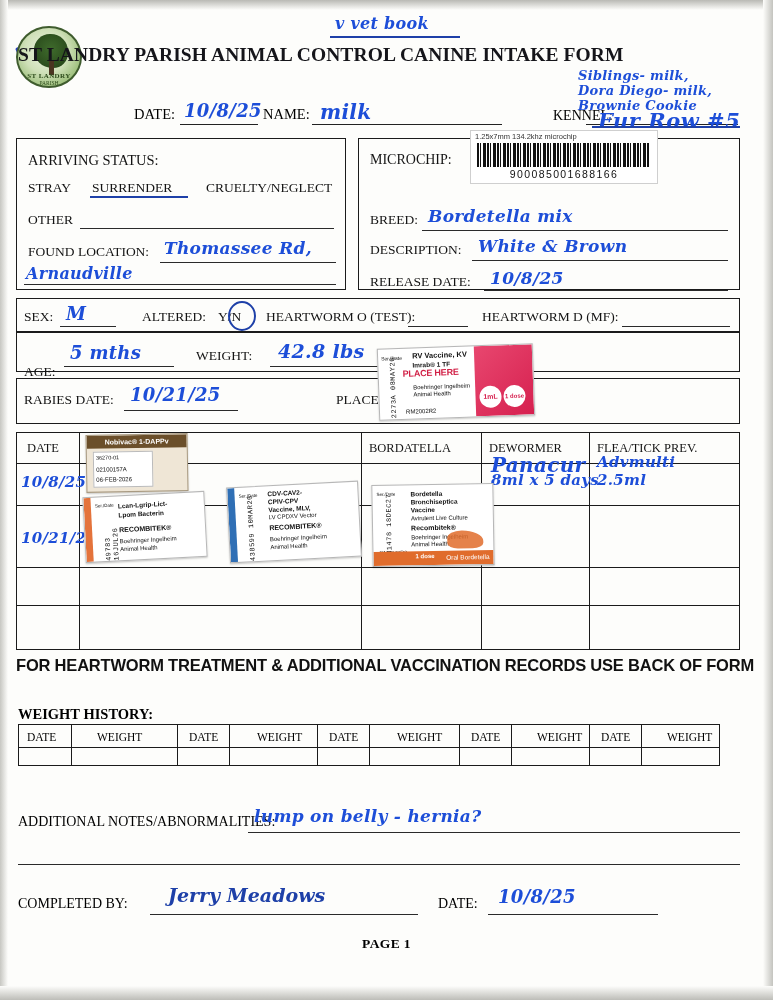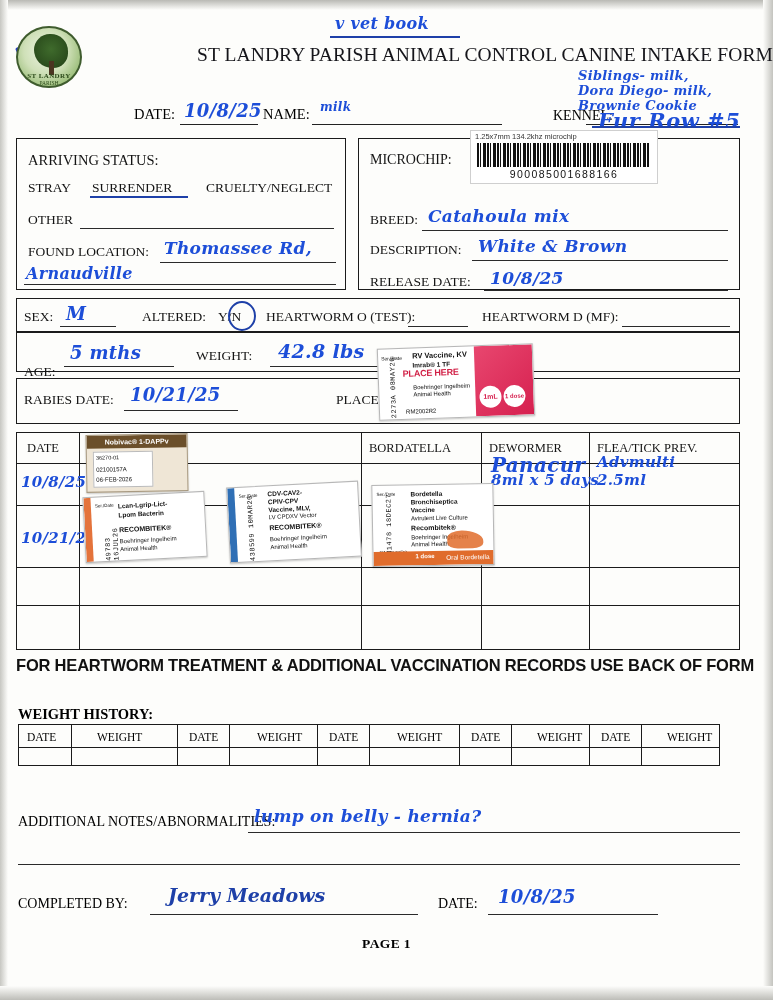--- a/index.html
+++ b/index.html
@@ -128,27 +128,27 @@
     top: 36px;
     width: 130px;
     height: 2px;
     background: #1e40a8;
   }
 
   .form-title {
     position: absolute;
     left: 0; right: 0;
     top: 44px;
-    text-align: right;
+    text-align: left;
     font-size: 19.5px;
-    font-weight: normal;
+    font-weight: bold;
     font-family: "Liberation Serif", serif;
     color: #15151a;
     letter-spacing: 0.1px;
-    padding-left: 56px;
+    padding-left: 18px;
   }
 
   .siblings-note {
     position: absolute;
     left: 578px;
     top: 68px;
     font-size: 13px;
     line-height: 15px;
     text-align: left;
   }
@@ -188,21 +188,21 @@
   .name-label {
     position: absolute;
     left: 263px;
     top: 106px;
     font-size: 14.5px;
   }
   .name-value {
     position: absolute;
     left: 320px;
     top: 100px;
-    font-size: 12px;
+    font-size: 20px;
   }
   .name-rule {
     position: absolute;
     left: 312px; top: 124px; width: 190px; height: 1.3px; background: #222;
   }
   .kennel-label {
     position: absolute;
     left: 553px;
     top: 108px;
     font-size: 14px;
@@ -529,21 +529,21 @@
   <div class="box" id="chip-box"></div>
   <div class="lbl" style="left:370px; top:152px; font-size:14px;">MICROCHIP:</div>
 
   <div class="chip-img">
     <div class="chip-caption">1.25x7mm 134.2khz microchip</div>
     <div class="chip-bars"></div>
     <div class="chip-num">900085001688166</div>
   </div>
 
   <div class="lbl" style="left:370px; top:212px;">BREED:</div>
-  <div class="hand" style="position:absolute; left:428px; top:206px; font-size:17px;">Catahoula mix</div>
+  <div class="hand" style="position:absolute; left:428px; top:206px; font-size:17px;">Bordetella mix</div>
   <div class="rule" style="left:422px; top:230px; width:306px;"></div>
 
   <div class="lbl" style="left:370px; top:242px;">DESCRIPTION:</div>
   <div class="hand" style="position:absolute; left:478px; top:236px; font-size:17px;">White &amp; Brown</div>
   <div class="rule" style="left:472px; top:260px; width:256px;"></div>
 
   <div class="lbl" style="left:370px; top:274px;">RELEASE DATE:</div>
   <div class="hand" style="position:absolute; left:490px; top:268px; font-size:17px;">10/8/25</div>
   <div class="rule" style="left:484px; top:290px; width:244px;"></div>
 

